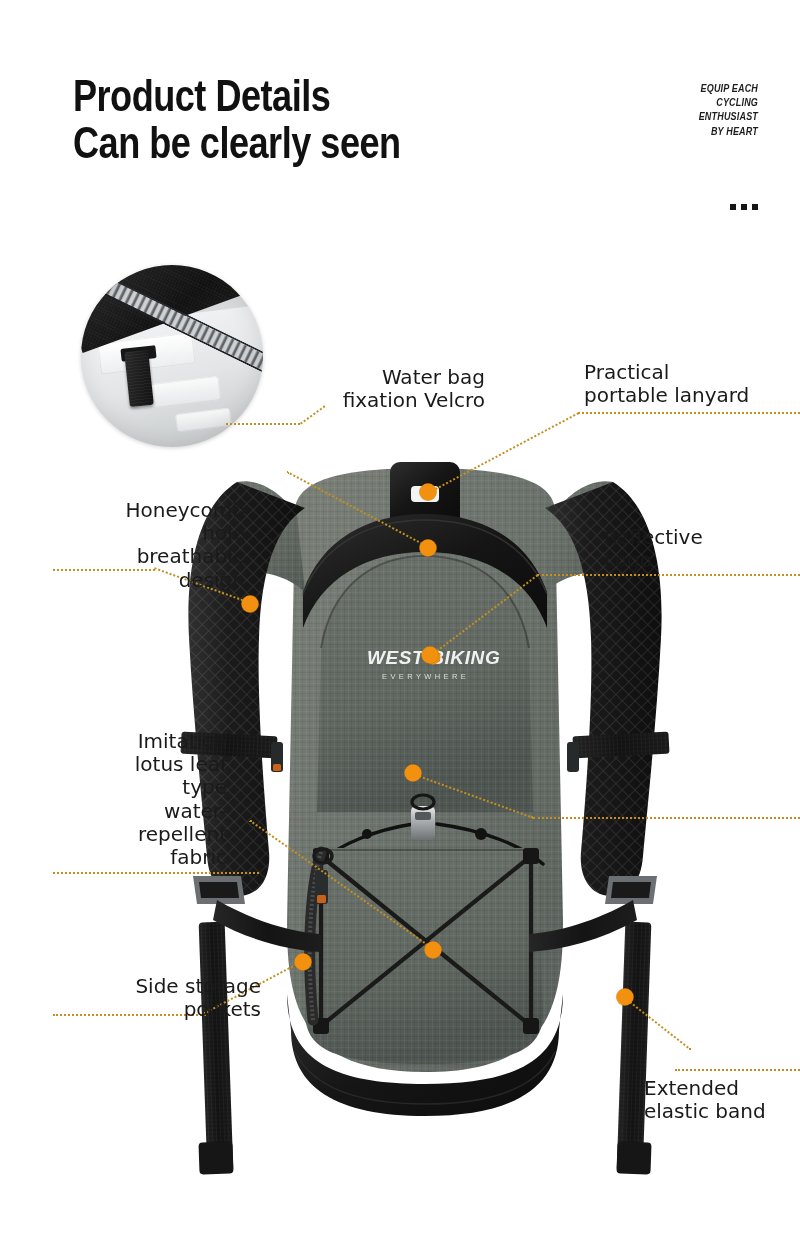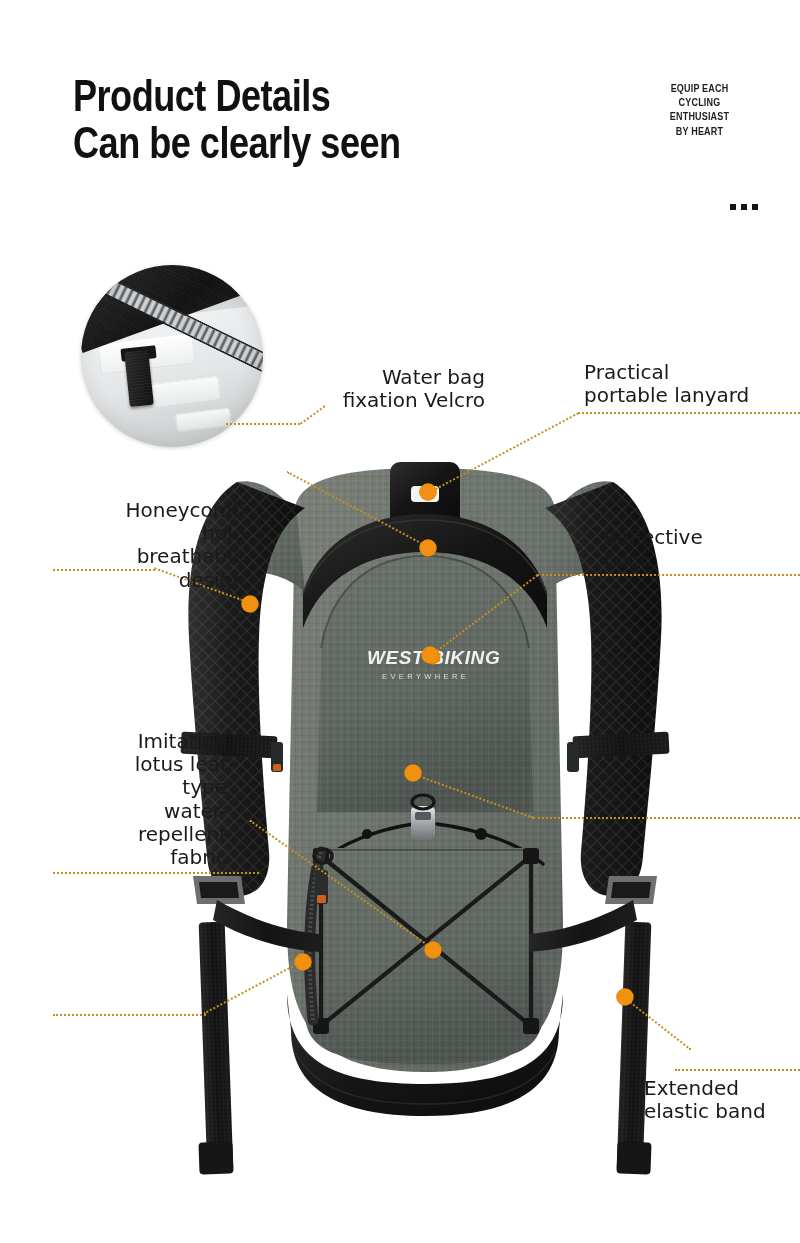--- a/index.html
+++ b/index.html
@@ -12,21 +12,21 @@
   .stage{position:absolute;inset:0;margin-left:25px;}
 
   
   #header-block{position:absolute;left:48px;top:72px;width:560px;}
   .headline{
     font-family:"Liberation Sans","DejaVu Sans",sans-serif;
     font-weight:bold;font-size:44px;line-height:1.07;
     letter-spacing:-0.6px;color:#111111;
     transform:scaleX(0.82);transform-origin:left center;white-space:nowrap;
   }
-  #tagline-block{position:absolute;right:42px;top:82px;width:130px;text-align:center;}
+  #tagline-block{position:absolute;right:42px;top:82px;width:130px;text-align:right;font-style:italic;}
   .tagline-line{
     font-family:"Liberation Sans","DejaVu Sans",sans-serif;
     font-weight:bold;font-size:10px;line-height:1.42;
     letter-spacing:0.2px;color:#1d1d1d;
     transform:scaleX(0.9);transform-origin:right center;white-space:nowrap;
   }
   #ellipsis-mark{position:absolute;right:42px;top:204px;display:flex;gap:5px;}
   #ellipsis-mark i{display:block;width:6px;height:6px;background:#151515;}
 
   
@@ -395,19 +395,23 @@
   <div class="callout left" style="left:42px;top:730px;width:160px;">
     <div class="txt">Imitation
 lotus leaf
 type
 water-
 repellent
 fabric</div>
   </div>
 
 
+  <div class="callout left" style="left:36px;top:975px;width:200px;">
+    <div class="txt">Side storage
+pockets</div>
+  </div>
 
   <div class="callout right" style="left:619px;top:1077px;width:180px;">
     <div class="txt">Extended
 elastic band</div>
   </div>
 
 </div>
 
 </body></html>

